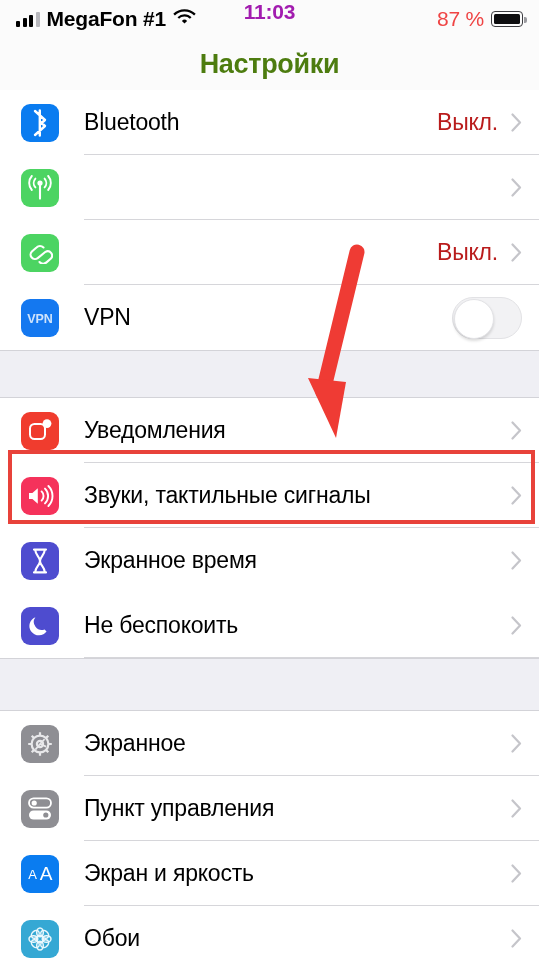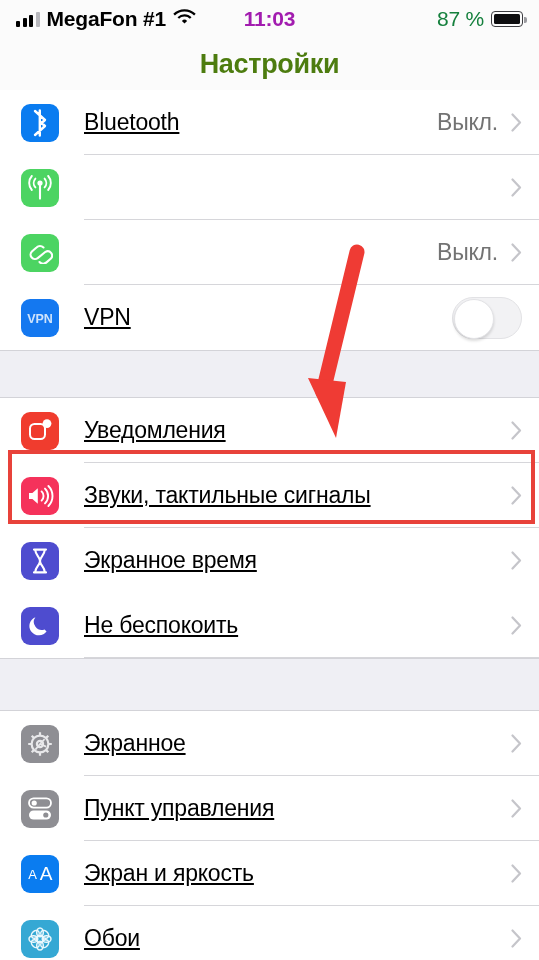--- a/index.html
+++ b/index.html
@@ -13,29 +13,29 @@
     position: relative;
     width: 539px; height: 960px;
     background: #efeff4;
   }
 
   
   .statusbar {
     position: absolute; top: 0; left: 0;
     width: 539px; height: 38px;
     background: #fbfbfb;
-    display: flex; align-items: center;
+    display: flex; 
     padding: 0 16px;
   }
   .sb-left { display: flex; align-items: center; gap: 7px; flex: 1 1 0; }
   .sb-center { flex: 0 0 auto; }
   .sb-right { display: flex; align-items: center; justify-content: flex-end; gap: 7px; flex: 1 1 0; }
   .carrier { font-size: 21px; font-weight: 600; color: #000; letter-spacing: -0.2px; }
   .clock { font-size: 21px; font-weight: 700; color: #a21caf; letter-spacing: -0.2px; }
-  .batt-pct { font-size: 21px; font-weight: 500; color: #15803d; letter-spacing: -0.2px; }
+  .batt-pct { font-size: 21px; font-weight: 500; color: #ef4444; letter-spacing: -0.2px; }
 
   .bars { display: flex; align-items: flex-end; gap: 2.5px; height: 15px; }
   .bars i { display: block; width: 4px; background: #000; border-radius: 1px; }
   .bars i:nth-child(1) { height: 6px; }
   .bars i:nth-child(2) { height: 9px; }
   .bars i:nth-child(3) { height: 12px; }
   .bars i:nth-child(4) { height: 15px; background: #b8b8bd; }
 
   .battery {
     position: relative; width: 32px; height: 16px;
@@ -83,27 +83,26 @@
     position: relative;
     display: flex; align-items: center; justify-content: center;
     overflow: hidden;
   }
   .icon svg { display: block; }
 
   .label {
     margin-left: 25px;
     font-size: 23px; color: #000; letter-spacing: -0.2px;
     white-space: nowrap;
-    text-decoration: underline;
   }
   .right {
     margin-left: auto; margin-right: 17px;
     display: flex; align-items: center; gap: 13px;
   }
-  .value { font-size: 23px; color: #737373; letter-spacing: -0.2px; }
+  .value { font-size: 23px; color: #b91c1c; letter-spacing: -0.2px; }
   .chev { width: 11px; height: 19px; flex: 0 0 11px; }
   .chev svg { display: block; }
 
   
   .toggle {
     width: 70px; height: 42px; border-radius: 21px;
     background: #f2f2f4; border: 1px solid #e2e2e5;
     position: relative; margin-right: 17px; margin-left: auto;
   }
   .toggle .knob {

